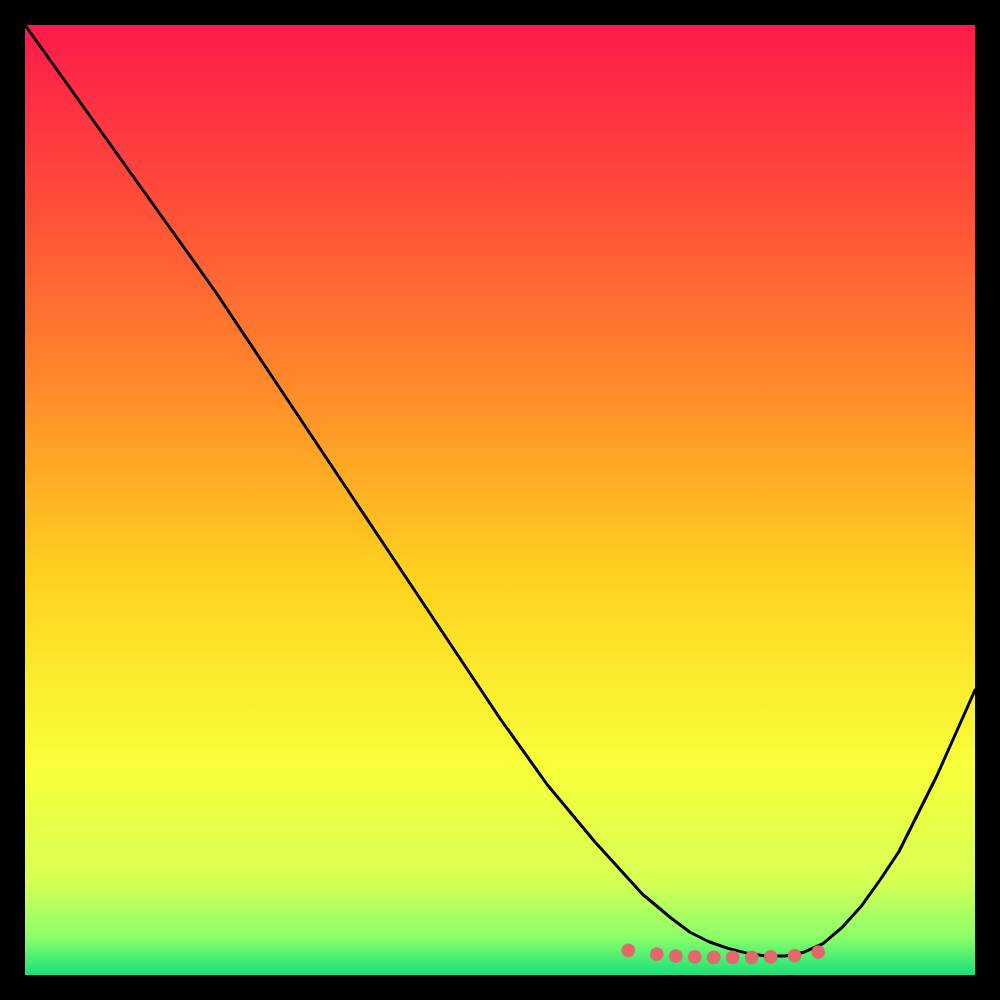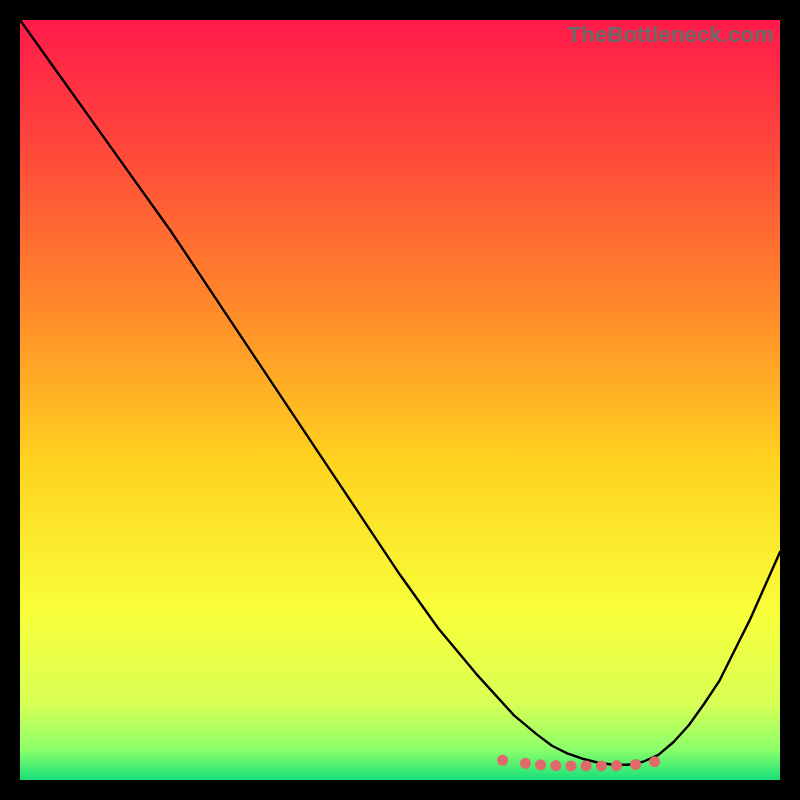--- a/index.html
+++ b/index.html
@@ -64,14 +64,13 @@
         <circle cx="535.8" cy="745.56" r="5.5" fill="#e06a6a"></circle>
         <circle cx="551" cy="745.94" r="5.5" fill="#e06a6a"></circle>
         <circle cx="566.2" cy="745.94" r="5.5" fill="#e06a6a"></circle>
         <circle cx="581.4" cy="745.94" r="5.5" fill="#e06a6a"></circle>
         <circle cx="596.6" cy="745.56" r="5.5" fill="#e06a6a"></circle>
         <circle cx="615.6" cy="744.42" r="5.5" fill="#e06a6a"></circle>
         <circle cx="634.6" cy="741.76" r="5.5" fill="#e06a6a"></circle>
       </g>
   </svg>
 
-  <div class="watermark">TheBottleneck.com</div>
 </div>
 
 </body></html>

